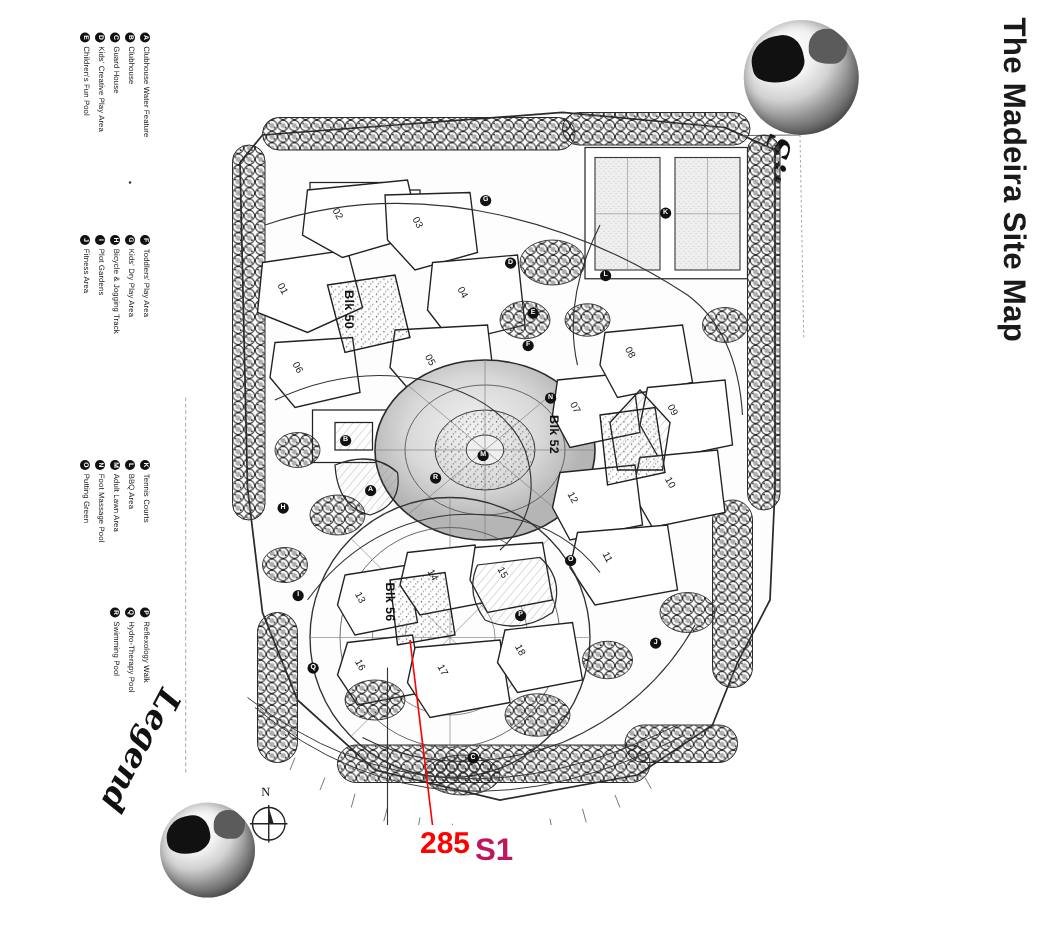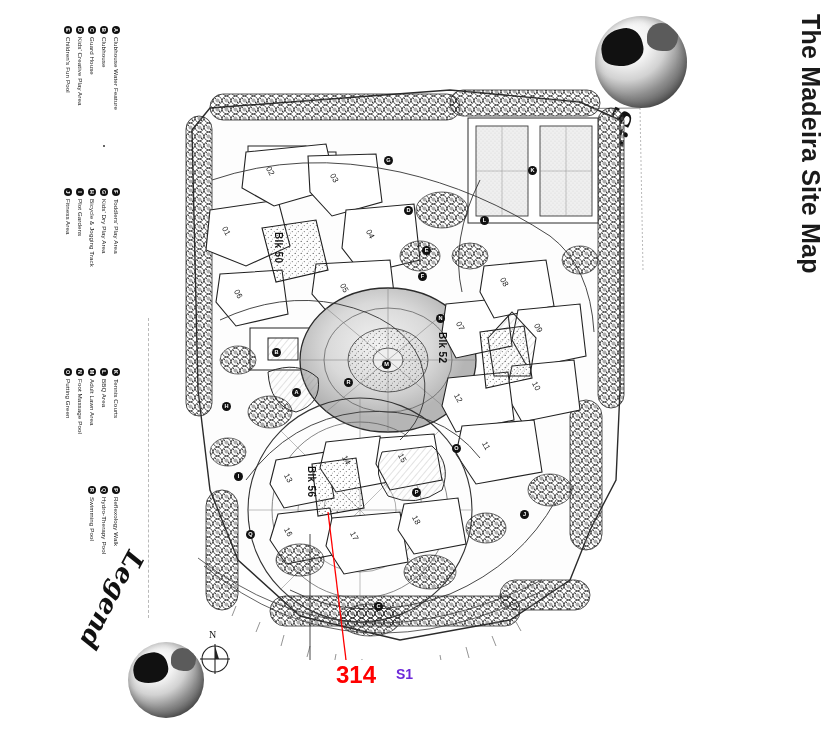--- a/index.html
+++ b/index.html
@@ -103,22 +103,22 @@
     position:absolute; left:11px; top:-1px; font-size:10px; font-weight:normal;
     font-family:"Liberation Serif", serif;
   }
   
   #label-166{
     position:absolute; left:336px; top:661px;
     font-size:24px; font-weight:bold; color:#ff0000;
     font-family:"Liberation Sans", sans-serif;
   }
   #label-s1{
-    position:absolute; left:396px; top:666px;
-    font-size:14px; font-weight:bold; color:#6d28d9;
+    position:absolute; left:380px; top:666px;
+    font-size:25px; font-weight:bold; color:#be185d;
     font-family:"Liberation Sans", sans-serif;
   }
   
   #sitemap{ position:absolute; left:150px; top:60px; width:510px; height:600px;}
   .blk-label{
     position:absolute; white-space:nowrap;
     font-size:10px; font-weight:bold; color:#111;
     font-family:"Liberation Sans", sans-serif;
     transform-origin:left top; transform:rotate(90deg);
     letter-spacing:.3px;
@@ -227,21 +227,21 @@
 <div id="compass">
   <div class="n-label">N</div>
   <svg width="34" height="34" style="position:absolute;left:0;top:12px;">
     <circle cx="17" cy="17" r="13" fill="none" stroke="#222" stroke-width="1.1"></circle>
     <line x1="17" y1="2" x2="17" y2="32" stroke="#222" stroke-width="1.1"></line>
     <line x1="2" y1="17" x2="32" y2="17" stroke="#222" stroke-width="1.1"></line>
     <path d="M17 4 L21 17 L17 17 Z" fill="#222"></path>
   </svg>
 </div>
 
-<div id="label-166">314</div>
+<div id="label-166">285</div>
 <div id="label-s1">S1</div>
 
 <div id="sitemap">
   <svg width="510" height="600" viewBox="0 0 510 600">
     <defs>
       <pattern id="foliage" width="9" height="9" patternUnits="userSpaceOnUse">
         <circle cx="4.5" cy="4.5" r="4.2" fill="none" stroke="#2a2a2a" stroke-width="0.8"></circle>
         <circle cx="4.5" cy="4.5" r="2.0" fill="#6a6a6a" opacity="0.55"></circle>
         <circle cx="2.3" cy="2.6" r="0.7" fill="#1c1c1c"></circle>
         <circle cx="6.6" cy="6.2" r="0.7" fill="#1c1c1c"></circle>

